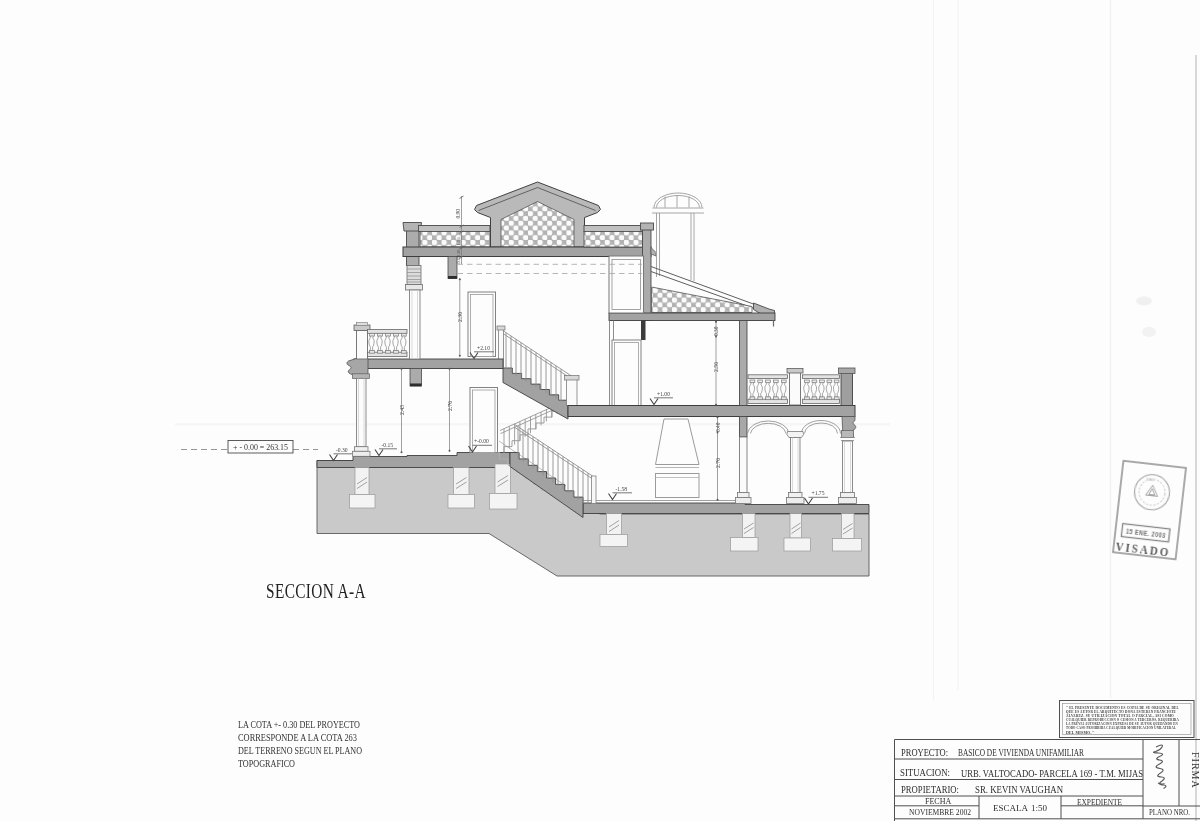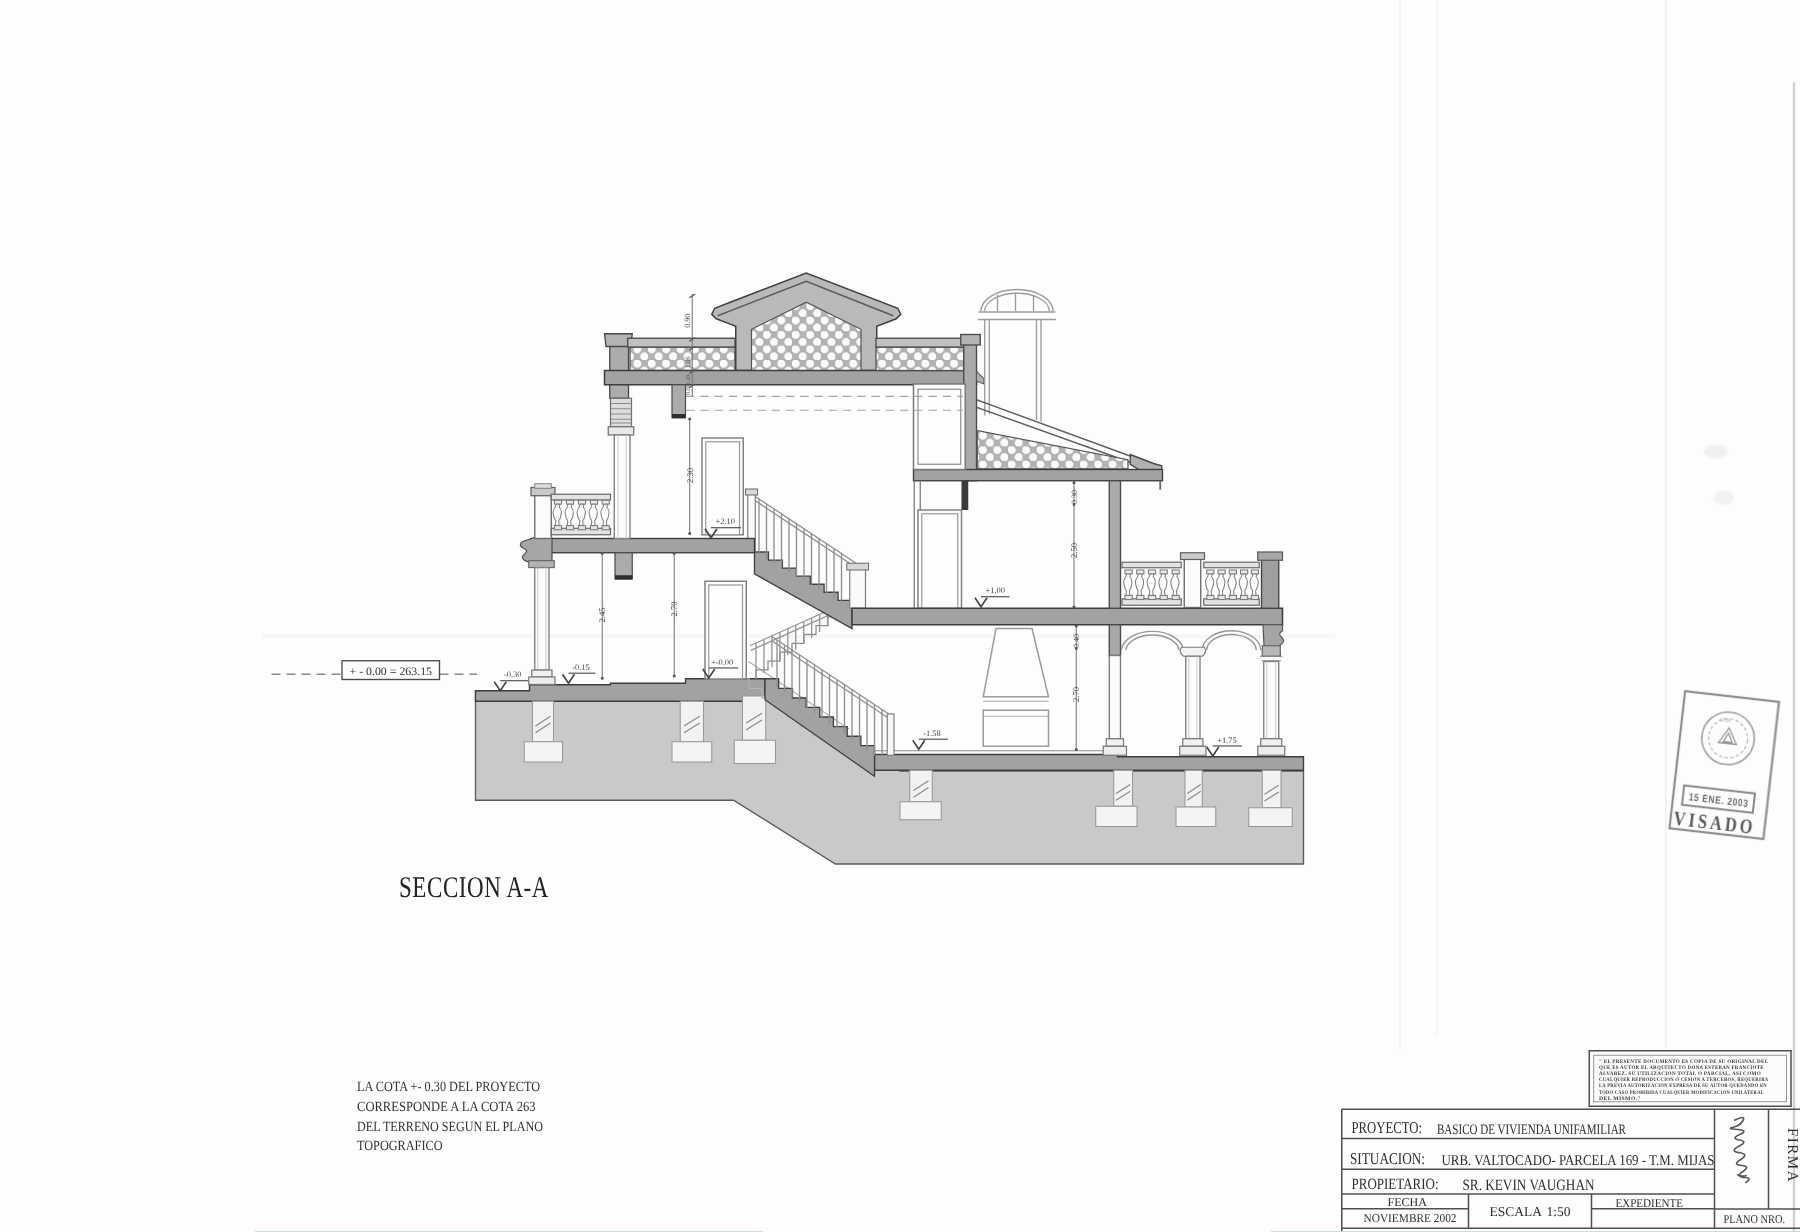--- a/index.html
+++ b/index.html
@@ -1,16 +1,16 @@
 <!DOCTYPE html>
 <html><head>
 <meta charset="utf-8">
 <style>
 html,body{margin:0;padding:0;background:#ffffff;}
-#page{width:1200px;height:821px;position:relative;overflow:hidden;background:#1d4ed8;}
+#page{width:1200px;height:821px;position:relative;overflow:hidden;background:#f97316;}
 svg{position:absolute;left:0;top:0;}
 </style>
 </head>
 <body>
 <div id="page">
 <svg width="1200" height="821" viewBox="0 0 1200 821" style="font-family:'Liberation Serif',serif">
 <defs>
 <pattern id="lat" width="9.6" height="9.6" patternUnits="userSpaceOnUse">
 <rect width="9.6" height="9.6" fill="#b2b2b2"></rect>
 <path d="M-2.4,2.4 L2.4,-2.4 M2.4,12 L12,2.4 M-2.4,7.2 L7.2,-2.4 M7.2,12 L12,7.2" stroke="#9b9b9b" stroke-width="0.7" fill="none"></path>

